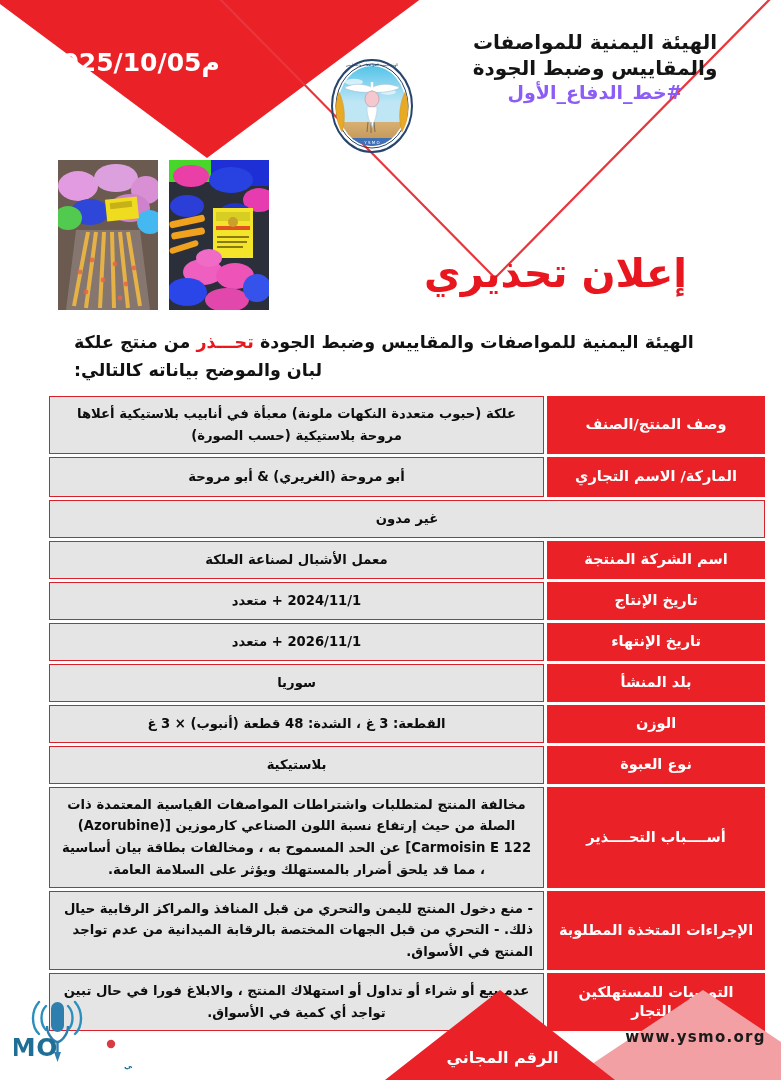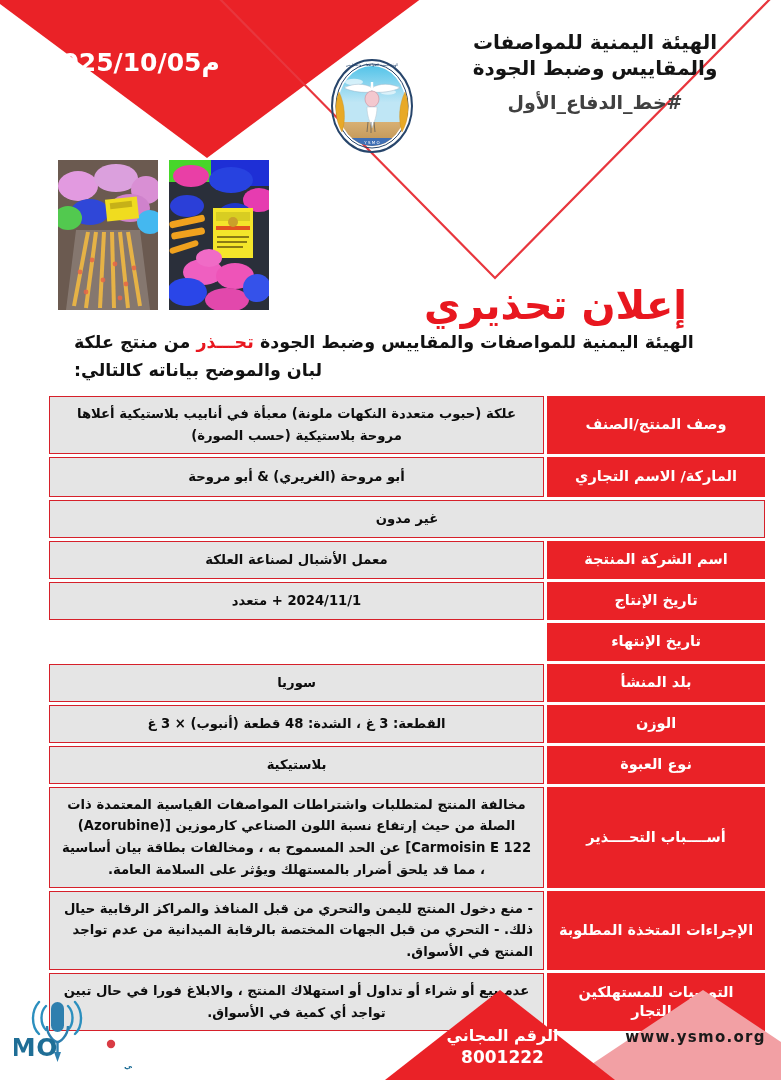--- a/index.html
+++ b/index.html
@@ -82,22 +82,21 @@
   .org-line2 {
     font-size: 20px;
     font-weight: 700;
     color: #141414;
     line-height: 1.28;
     margin-top: 4px;
   }
   .org-hash {
     font-size: 19px;
     font-weight: 700;
-    color: #404040;
-    margin-top: 10px;
+    color: #8b5cf6;
     direction: rtl;
   }
 
   
   .emblem {
     position: absolute;
     right: 363px;
     top: 52px;
     width: 92px;
     height: 108px;
@@ -126,21 +125,20 @@
     position: absolute;
     right: 0;
     left: 330px;
     top: 250px;
     text-align: center;
     color: #e8171f;
     font-size: 40px;
     font-weight: 700;
     letter-spacing: 0px;
     direction: rtl;
-    margin-top: 32px;
   }
 
   
   .intro {
     position: absolute;
     right: 74px;
     left: 74px;
     top: 328px;
     text-align: left;
     direction: rtl;
@@ -435,20 +433,21 @@
       <div class="cell-value">معمل الأشبال لصناعة العلكة</div>
     </div>
 
     <div class="trow r-h3">
       <div class="cell-label">تاريخ الإنتاج</div>
       <div class="cell-value">2024/11/1 + متعدد</div>
     </div>
 
     <div class="trow r-h3">
       <div class="cell-label">تاريخ الإنتهاء</div>
+      <div class="cell-value">2026/11/1 + متعدد</div>
     </div>
 
     <div class="trow r-h3">
       <div class="cell-label">بلد المنشأ</div>
       <div class="cell-value">سوريا</div>
     </div>
 
     <div class="trow r-h3">
       <div class="cell-label">الوزن</div>
       <div class="cell-value">القطعة: 3 غ ، الشدة: 48 قطعة (أنبوب) × 3 غ</div>
@@ -475,21 +474,20 @@
     </div>
 
   </div>
 
   <div class="footer-layer">
     <div class="tri-pink"></div>
     <div class="tri-red"></div>
 
     <div class="hotline">
       <div class="hotline-label">الرقم المجاني</div>
-      <div class="hotline-number">8001222</div>
     </div>
 
     <div class="website">www.ysmo.org</div>
 
     <svg class="ismo-logo" viewBox="0 0 118 78">
       <g stroke="#2b8fbe" stroke-width="2.4" fill="none" stroke-linecap="round">
         <path d="M32 10 C26 16 26 28 32 34"></path>
         <path d="M25 6 C17 15 17 30 25 38"></path>
         <path d="M54 10 C60 16 60 28 54 34"></path>
         <path d="M61 6 C69 15 69 30 61 38"></path>

